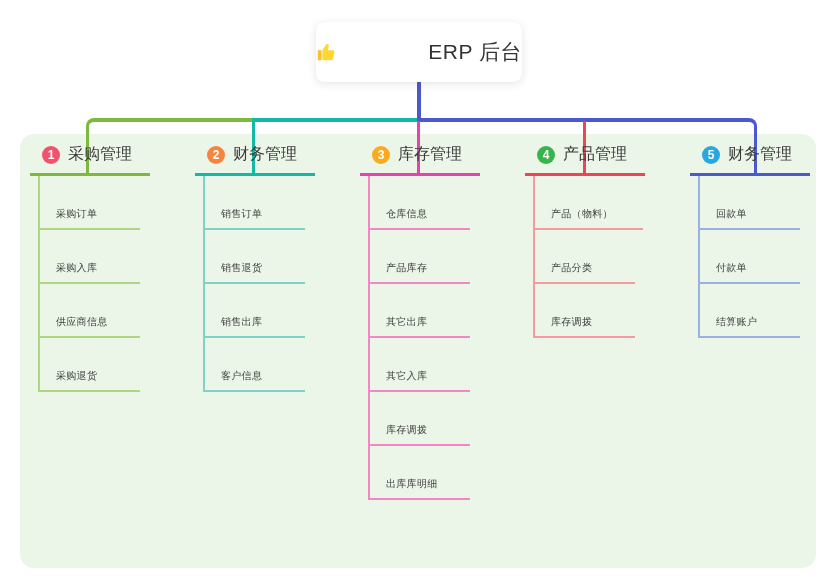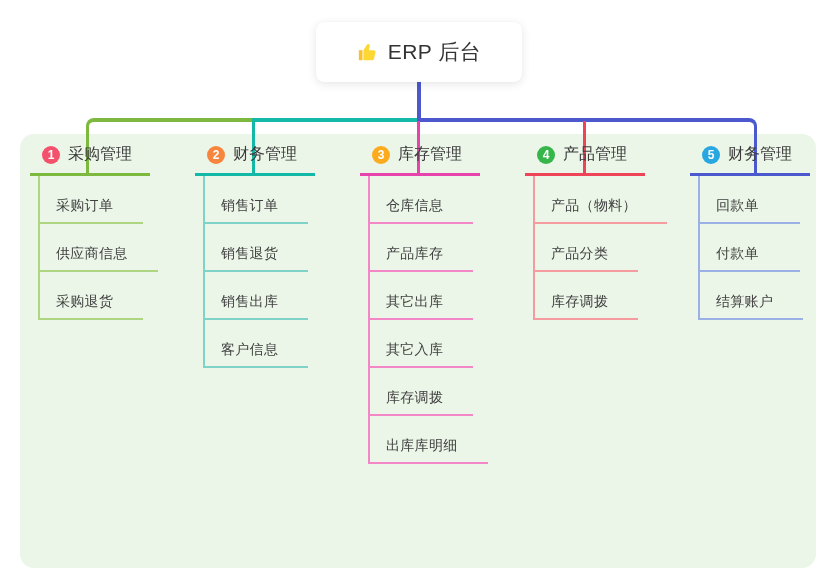--- a/index.html
+++ b/index.html
@@ -11,21 +11,21 @@
   
   .panel{
     position:absolute;left:20px;top:134px;width:796px;height:434px;
     background:var(--panel,#ebf6e8);border-radius:14px;
   }
   
   .root-node{
     position:absolute;left:316px;top:22px;width:206px;height:60px;
     background:#ffffff;border-radius:8px;
     box-shadow:0 2px 10px rgba(0,0,0,.10), 0 0 1px rgba(0,0,0,.06);
-    display:flex;align-items:center;justify-content:center;gap:9px;
+    display:flex;align-items:center;justify-content:space-between;gap:9px;
     font-size:21px;color:#333;font-weight:500;letter-spacing:.5px;
     z-index:3;
   }
   
   .trunk{position:absolute;left:417px;top:80px;width:4px;height:41px;z-index:1;}
   .l-left{
     position:absolute;left:86px;top:118px;width:166px;height:58px;
     border-top:4px solid var(--line);border-left:3px solid var(--line);
     border-top-left-radius:8px;box-sizing:border-box;
   }
@@ -57,25 +57,25 @@
     width:18px;height:18px;border-radius:50%;flex:0 0 18px;
     background:var(--badge);color:#fff;
     display:flex;align-items:center;justify-content:center;
     font-size:12px;font-weight:700;line-height:1;
   }
   .kids{
     margin-left:8px;border-left:2px solid var(--kid);
     width:max-content;
   }
   .kid{
-    height:48px;display:flex;align-items:flex-end;
+    height:54px;display:flex;align-items:flex-end;
     box-sizing:border-box;width:max-content;min-width:100px;
     padding:0 30px 7px 16px;
     border-bottom:2px solid var(--kid);
-    font-size:14px;color:#404040;letter-spacing:.3px;
+    font-size:10px;color:#404040;letter-spacing:.3px;
   }
   .thumb-icon{flex:0 0 22px;height:22px;}
 </style>
 </head>
 <body>
 
 <div class="panel" style="--panel: #ebf6e8;"></div>
 
 <div class="root-node">
   <span class="thumb-icon">
@@ -94,20 +94,21 @@
 <div class="drop drop-inventory" style="background: var(--c); --c: #e743ac;"></div>
 <div class="drop drop-product" style="background: var(--c); --c: #ef4458;"></div>
 
 <div class="branch b1" style="--line: #7cb93e; --kid: #aed581; --badge: #f4516c;">
   <div class="headline">
     <span class="badge">1</span>
     <span>采购管理</span>
   </div>
   <div class="kids">
     <div class="kid">采购订单</div>
+    <div class="kid">采购入库</div>
     <div class="kid">供应商信息</div>
     <div class="kid">采购退货</div>
   </div>
 </div>
 
 <div class="branch b2" style="--line: #14b8a6; --kid: #7fd2c8; --badge: #f8853e;">
   <div class="headline">
     <span class="badge">2</span>
     <span>财务管理</span>
   </div>

